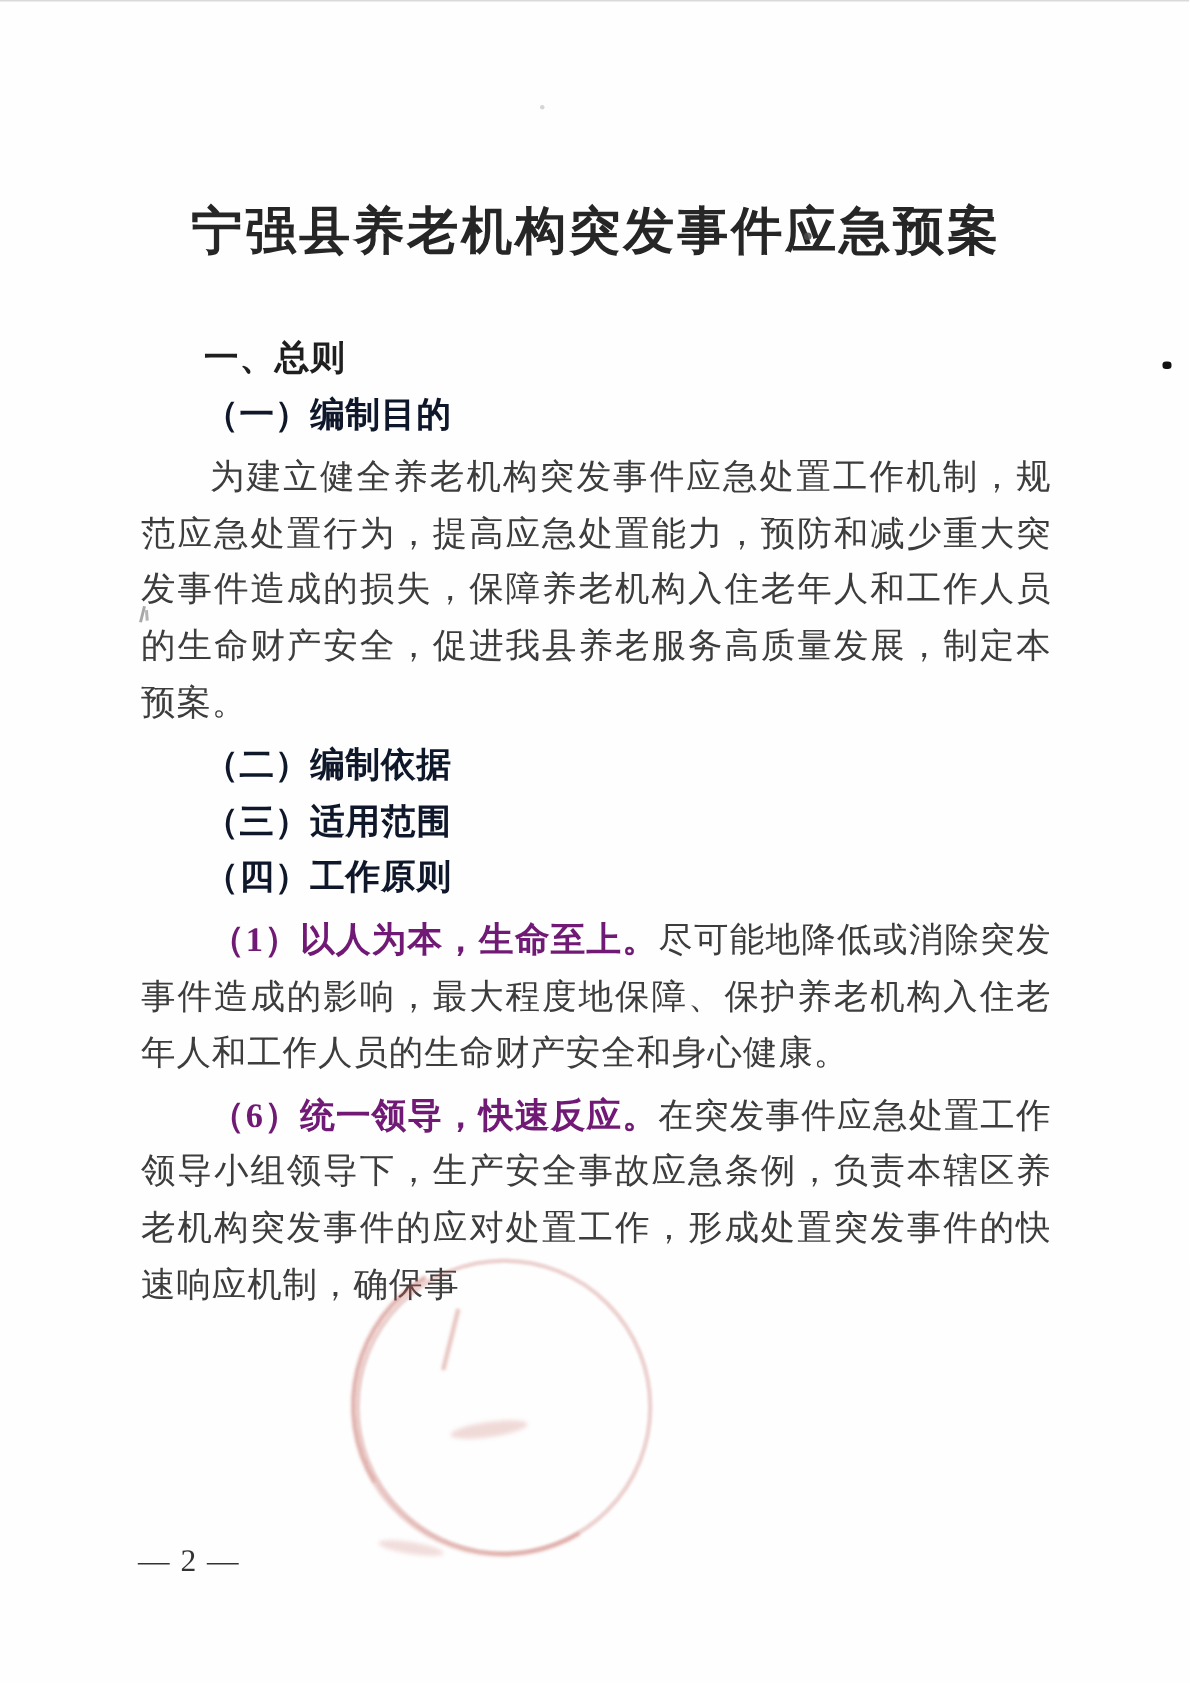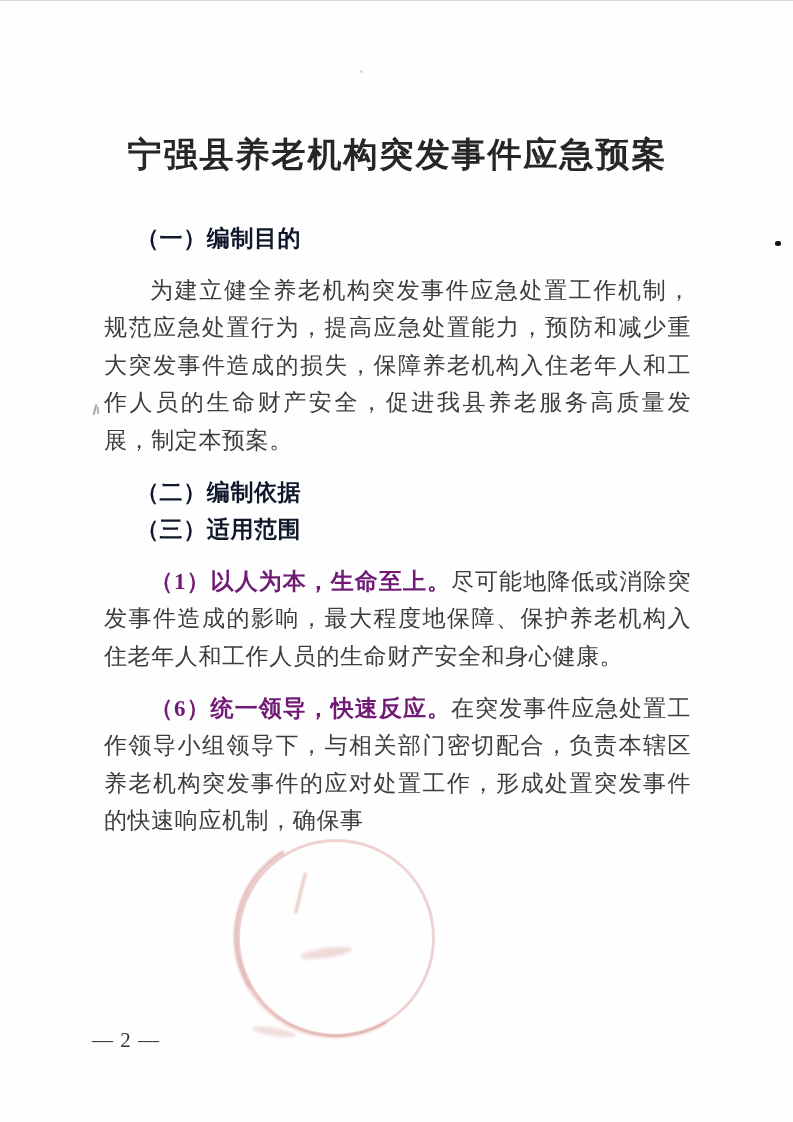--- a/index.html
+++ b/index.html
@@ -50,21 +50,21 @@
     text-indent: 2em;
   }
 
   .section-heading {
     font-weight: 700;
     color: #0f172a;
     text-indent: 2em;
   }
 
   p.body-para {
-    margin: 14px;
+    margin: 4px;
     text-indent: 2em;
     text-align: justify;
     text-align-last: left;
     word-break: break-all;
     color: #3d3d3d;
   }
 
   .lead-bold {
     font-weight: 700;
     color: #701a75;
@@ -140,30 +140,32 @@
 </style>
 </head>
 <body>
 
 <div class="page">
   <div class="top-edge-line"></div>
 
   <h1 class="doc-title">宁强县养老机构突发事件应急预案</h1>
 
   <div class="content">
+    <div class="chapter-heading">一、总则</div>
 
     <div class="section-heading">（一）编制目的</div>
     <p class="body-para">为建立健全养老机构突发事件应急处置工作机制，规范应急处置行为，提高应急处置能力，预防和减少重大突发事件造成的损失，保障养老机构入住老年人和工作人员的生命财产安全，促进我县养老服务高质量发展，制定本预案。</p>
 
     <div class="section-heading">（二）编制依据</div>
 
     <div class="section-heading">（三）适用范围</div>
 
+    <div class="section-heading">（四）工作原则</div>
     <p class="body-para"><span class="lead-bold">（1）以人为本，生命至上。</span><span>尽可能地降低或消除突发事件造成的影响，最大程度地保障、保护养老机构入住老年人和工作人员的生命财产安全和身心健康。</span></p>
-    <p class="body-para"><span class="lead-bold">（6）统一领导，快速反应。</span><span>在突发事件应急处置工作领导小组领导下，与相关部门密切配合，负责本辖区养老机构突发事件的应对处置工作，形成处置突发事件的快速响应机制，确保事</span></p>
+    <p class="body-para"><span class="lead-bold">（6）统一领导，快速反应。</span><span>在突发事件应急处置工作领导小组领导下，生产安全事故应急条例，负责本辖区养老机构突发事件的应对处置工作，形成处置突发事件的快速响应机制，确保事</span></p>
   </div>
 
   <div class="seal-circle"></div>
   <div class="seal-arc"></div>
   <div class="seal-mark-1"></div>
   <div class="seal-mark-2"></div>
   <div class="seal-mark-3"></div>
 
   <div class="page-number">— 2 —</div>
 

